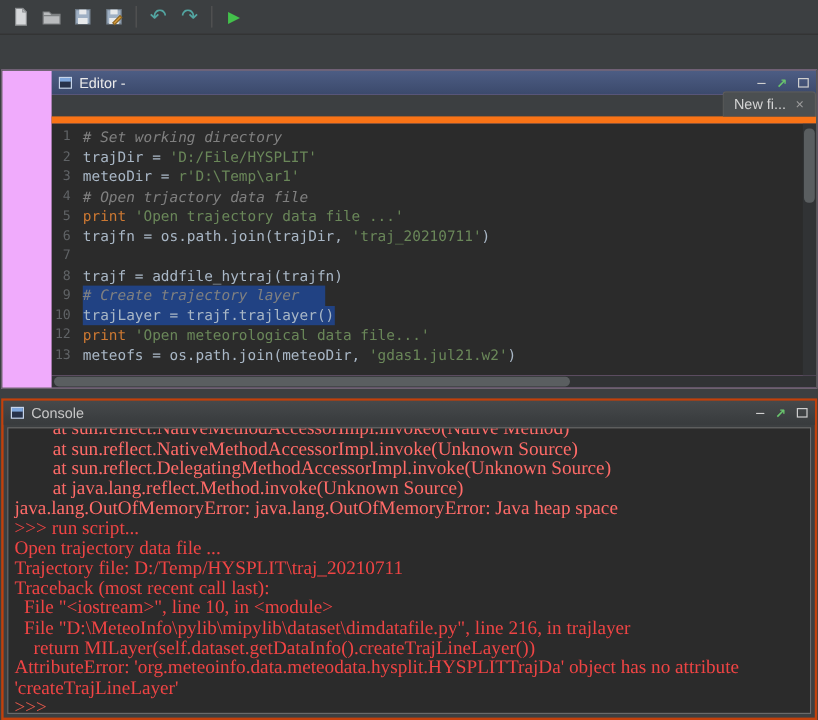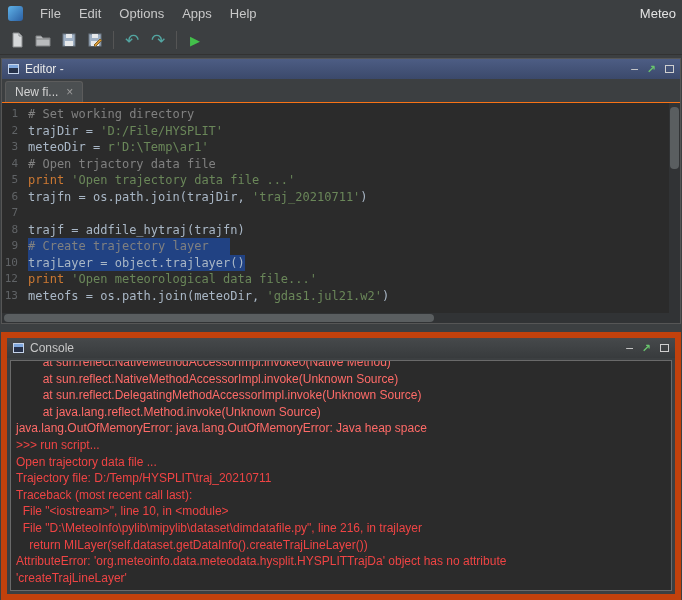--- a/index.html
+++ b/index.html
@@ -33,70 +33,61 @@
               position:relative; flex:0 0 11px; }
   .win-icon::before { content:""; position:absolute; left:0; top:0; right:0; height:3px;
                       background:#7fa7dd; }
   .hdr-controls { margin-left:auto; display:flex; align-items:center; gap:9px; }
   .ctrl { color:#cfcfcf; font-size:11px; }
   .ctrl-float { color:#69c56d; font-weight:bold; }
   .ctrl-box { width:9px; height:8px; border:1px solid #cfcfcf; }
 
   
   .editor-panel { position:absolute; left:1px; right:1px; top:58px; height:266px;
-                  background:#f0abfc; border:1px solid #565656; display:flex; flex-direction:column; }
+                  background:#f0abfc; border:1px solid #565656; display:flex; flex-direction:column;padding-left:41px; }
   .tabbar { height:24px; background:#3c3f41; display:flex; align-items:flex-end;
-            padding-left:3px; border-bottom:1px solid #f97316; flex:0 0 24px; }
+            padding-left:3px; border-bottom:6px solid #f97316; flex:0 0 24px;justify-content:flex-end; }
   .tab { height:21px; display:flex; align-items:center; gap:8px; padding:0 9px;
          background:#4b4f51; border:1px solid #5c5c5c; border-bottom:none;
          border-radius:3px 3px 0 0; font-size:12px; color:#d4d4d4; }
   .tab-close { color:#9c9c9c; font-size:12px; }
   .code-area { flex:1; overflow:hidden; position:relative; background:#2b2b2b;
                font-family:"DejaVu Sans Mono", monospace; font-size:12px; line-height:16.5px;
                padding-top:3px; }
   .code-line { display:flex; white-space:pre; height:16.5px; }
   .line-num { flex:0 0 26px; text-align:right; padding-right:10px; color:#606366; font-size:11px; }
   .line-text { white-space:pre; }
   .line-text.selected { background:#214283; }
-  .tok-comment { color:#808080; }
+  .tok-comment { color:#808080;font-style:italic; }
   .tok-string  { color:#6A8759; }
   .tok-keyword { color:#CC7832;text-align:center; }
   .tok-plain   { color:#A9B7C6; }
   .vscroll { position:absolute; right:0; top:0; bottom:0; width:11px; background:#313335; }
   .vthumb  { position:absolute; right:1px; top:4px; width:9px; height:62px; background:#5a5e60;
              border-radius:4px; }
   .hscroll { flex:0 0 10px; background:#313335; position:relative; }
   .hthumb  { position:absolute; left:2px; top:1px; height:8px; width:430px; background:#5a5e60;
              border-radius:4px; }
 
   
   .console-panel { position:absolute; left:1px; right:1px; top:332px; bottom:0;
-                   background:#3c3f41; border:6px solid #c2410c; display:flex; flex-direction:column; }
+                   background:#3c3f41; border:2px solid #c2410c; display:flex; flex-direction:column; }
   .console-body { flex:1; margin:2px 3px 3px 3px; border:1px solid #6a6a6a; background:#2b2b2b;
                   overflow:hidden; padding-left:5px; }
-  .console-lines { font-family:Liberation Sans, sans-serif; font-size:12px; line-height:16.6px;
+  .console-lines { font-family:Liberation Serif, serif; font-size:16px; line-height:16.6px;
                    white-space:pre; margin-top:-7px; }
   .c-err { color:#FF6B68; }
   .c-out { color:#ef4444; }
   .c-prompt { color:#E8594B; }
 </style>
 </head>
 <body>
 
 <div class="app">
 
-  <div class="menubar">
-    <span class="logo"></span>
-    <span class="menu-item">File</span>
-    <span class="menu-item">Edit</span>
-    <span class="menu-item">Options</span>
-    <span class="menu-item">Apps</span>
-    <span class="menu-item">Help</span>
-    <span class="win-title">Meteo</span>
-  </div>
 
   <div class="toolbar">
     <span class="tbtn">
       <svg width="16" height="16">
         <path d="M4 1 L10 1 L13 4 L13 15 L4 15 Z" fill="#d6d8da" stroke="#8a8d8f"></path>
         <path d="M10 1 L10 4 L13 4" fill="none" stroke="#8a8d8f"></path>
       </svg>
     </span>
     <span class="tbtn">
       <svg width="16" height="16">
@@ -152,21 +143,21 @@
       <div id="code-lines">
           <div class="code-line"><span class="line-num">1</span><span class="line-text"><span class="tok-comment"># Set working directory</span></span></div>
           <div class="code-line"><span class="line-num">2</span><span class="line-text"><span class="tok-plain">trajDir = </span><span class="tok-string">'D:/File/HYSPLIT'</span></span></div>
           <div class="code-line"><span class="line-num">3</span><span class="line-text"><span class="tok-plain">meteoDir = </span><span class="tok-string">r'D:\Temp\ar1'</span></span></div>
           <div class="code-line"><span class="line-num">4</span><span class="line-text"><span class="tok-comment"># Open trjactory data file</span></span></div>
           <div class="code-line"><span class="line-num">5</span><span class="line-text"><span class="tok-keyword">print </span><span class="tok-string">'Open trajectory data file ...'</span></span></div>
           <div class="code-line"><span class="line-num">6</span><span class="line-text"><span class="tok-plain">trajfn = os.path.join(trajDir, </span><span class="tok-string">'traj_20210711'</span><span class="tok-plain">)</span></span></div>
           <div class="code-line"><span class="line-num">7</span></div>
           <div class="code-line"><span class="line-num">8</span><span class="line-text"><span class="tok-plain">trajf = addfile_hytraj(trajfn)</span></span></div>
           <div class="code-line"><span class="line-num">9</span><span class="line-text selected"><span class="tok-comment"># Create trajectory layer   </span></span></div>
-          <div class="code-line"><span class="line-num">10</span><span class="line-text selected"><span class="tok-plain">trajLayer = object.trajlayer()</span></span></div>
+          <div class="code-line"><span class="line-num">10</span><span class="line-text selected"><span class="tok-plain">trajLayer = trajf.trajlayer()</span></span></div>
           <div class="code-line"><span class="line-num">12</span><span class="line-text"><span class="tok-keyword">print </span><span class="tok-string">'Open meteorological data file...'</span></span></div>
           <div class="code-line"><span class="line-num">13</span><span class="line-text"><span class="tok-plain">meteofs = os.path.join(meteoDir, </span><span class="tok-string">'gdas1.jul21.w2'</span><span class="tok-plain">)</span></span></div>
         </div>
       <div class="vscroll">
         <div class="vthumb"></div>
       </div>
     </div>
     <div class="hscroll">
       <div class="hthumb"></div>
     </div>

